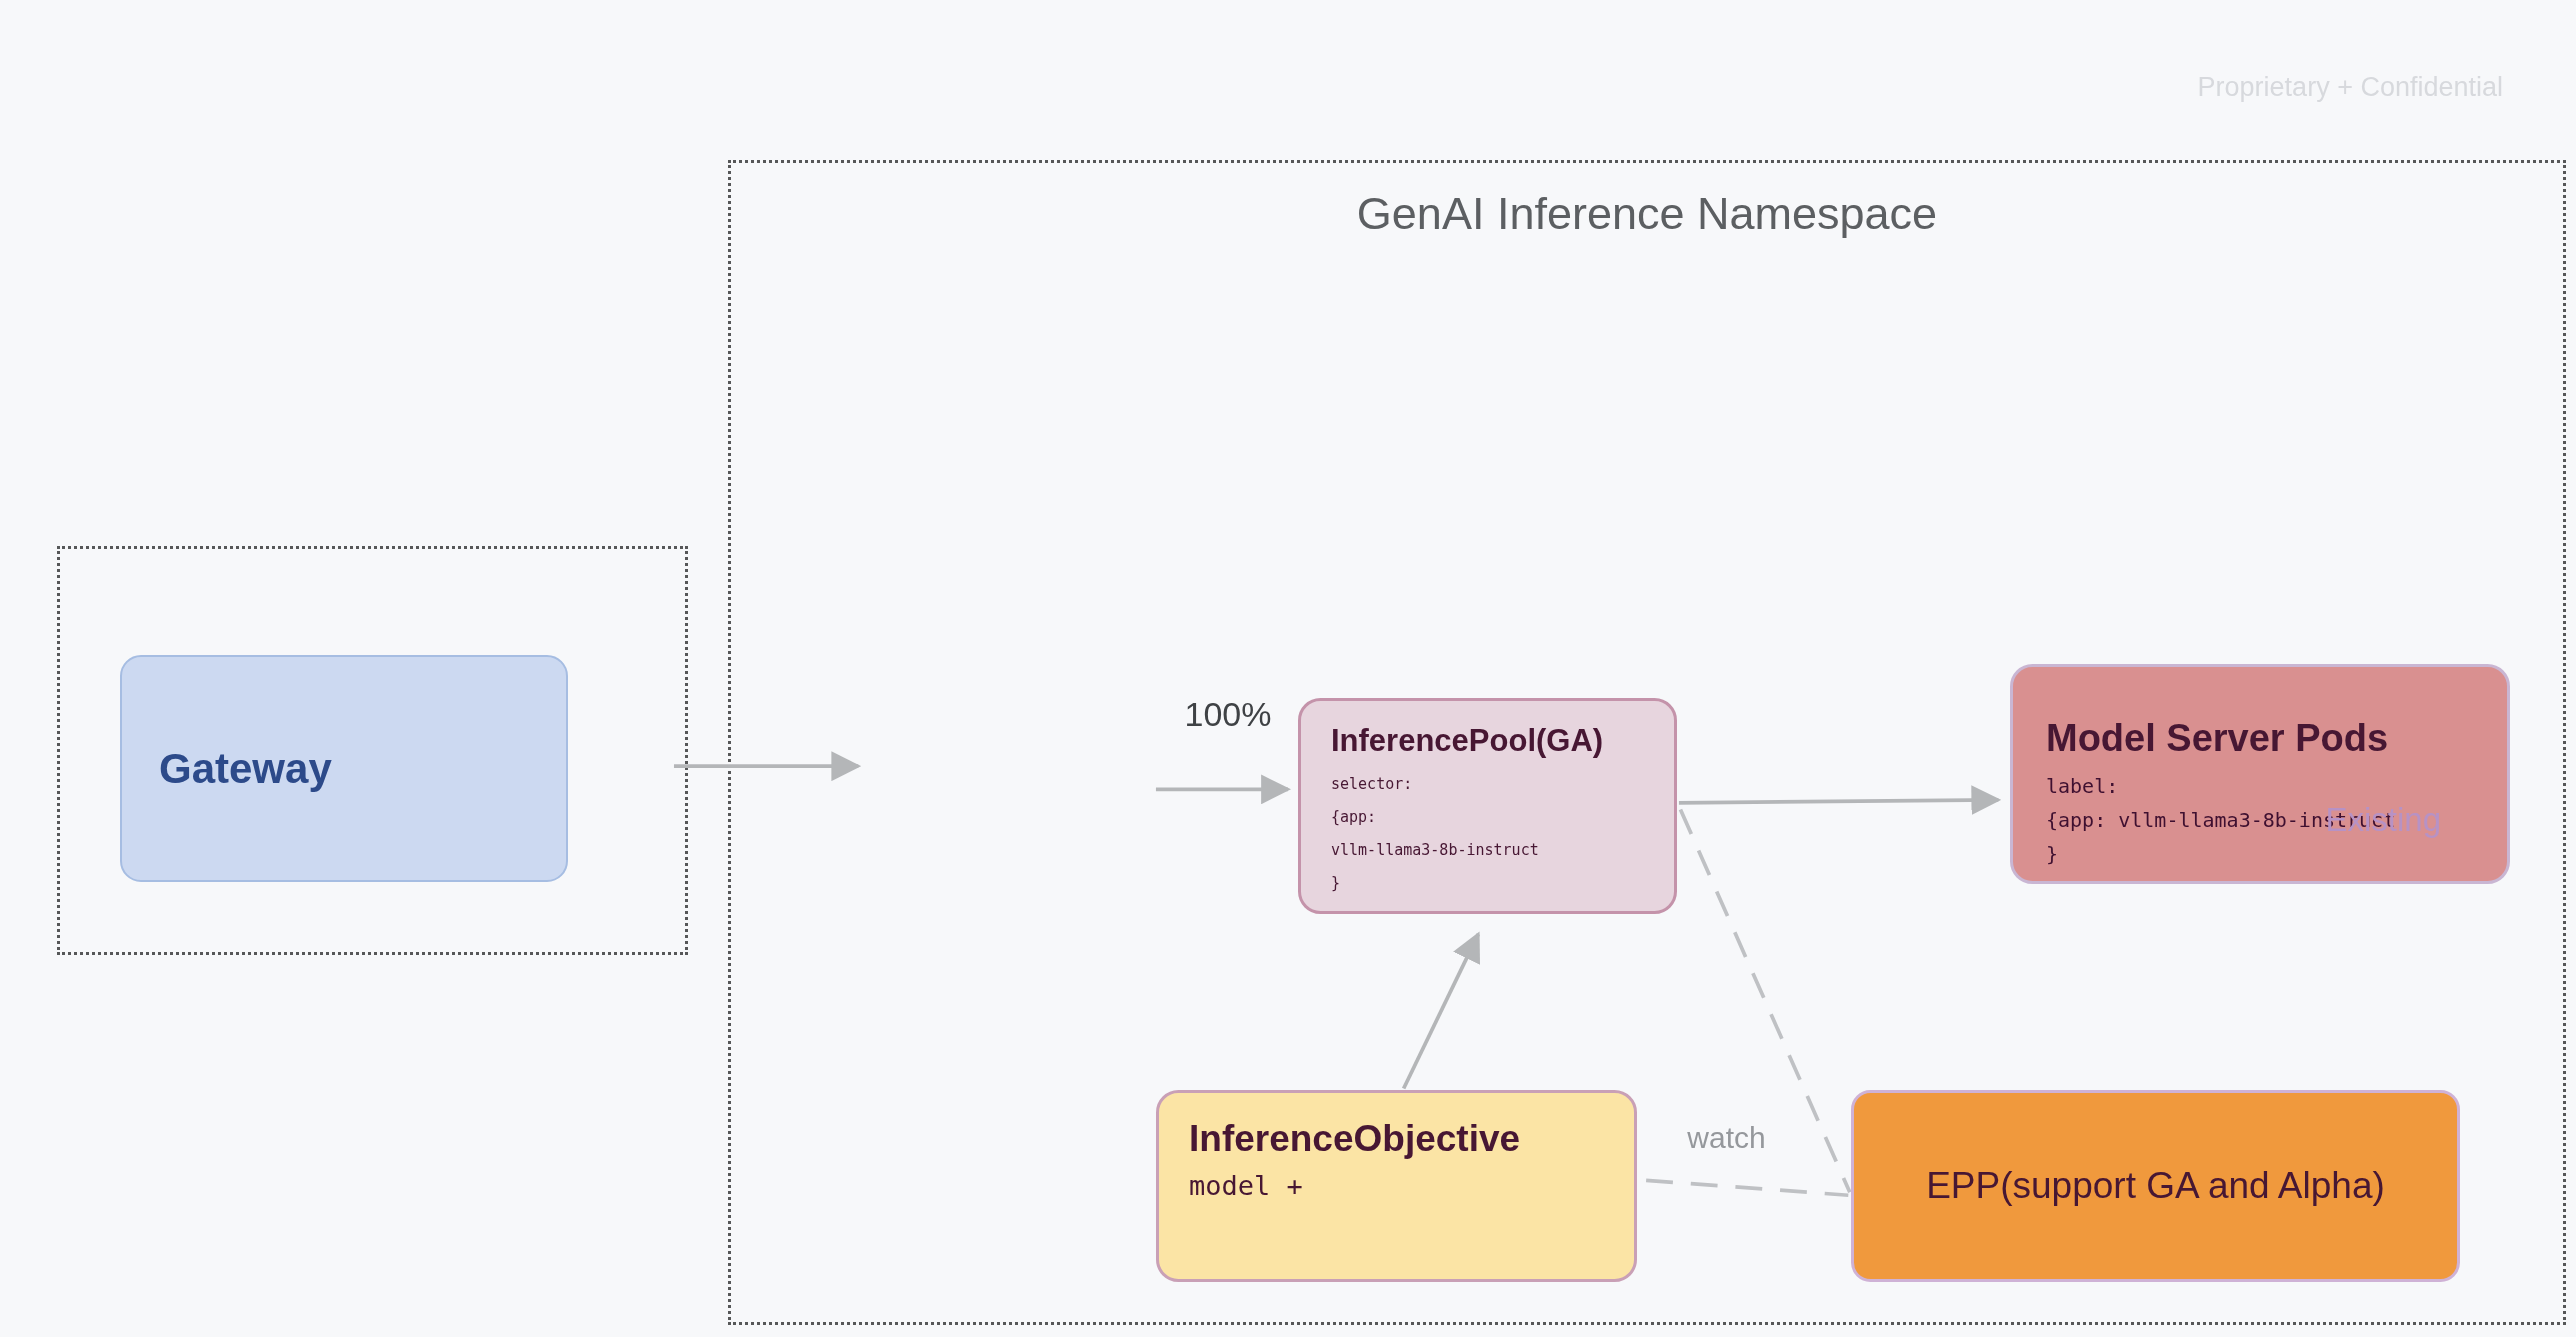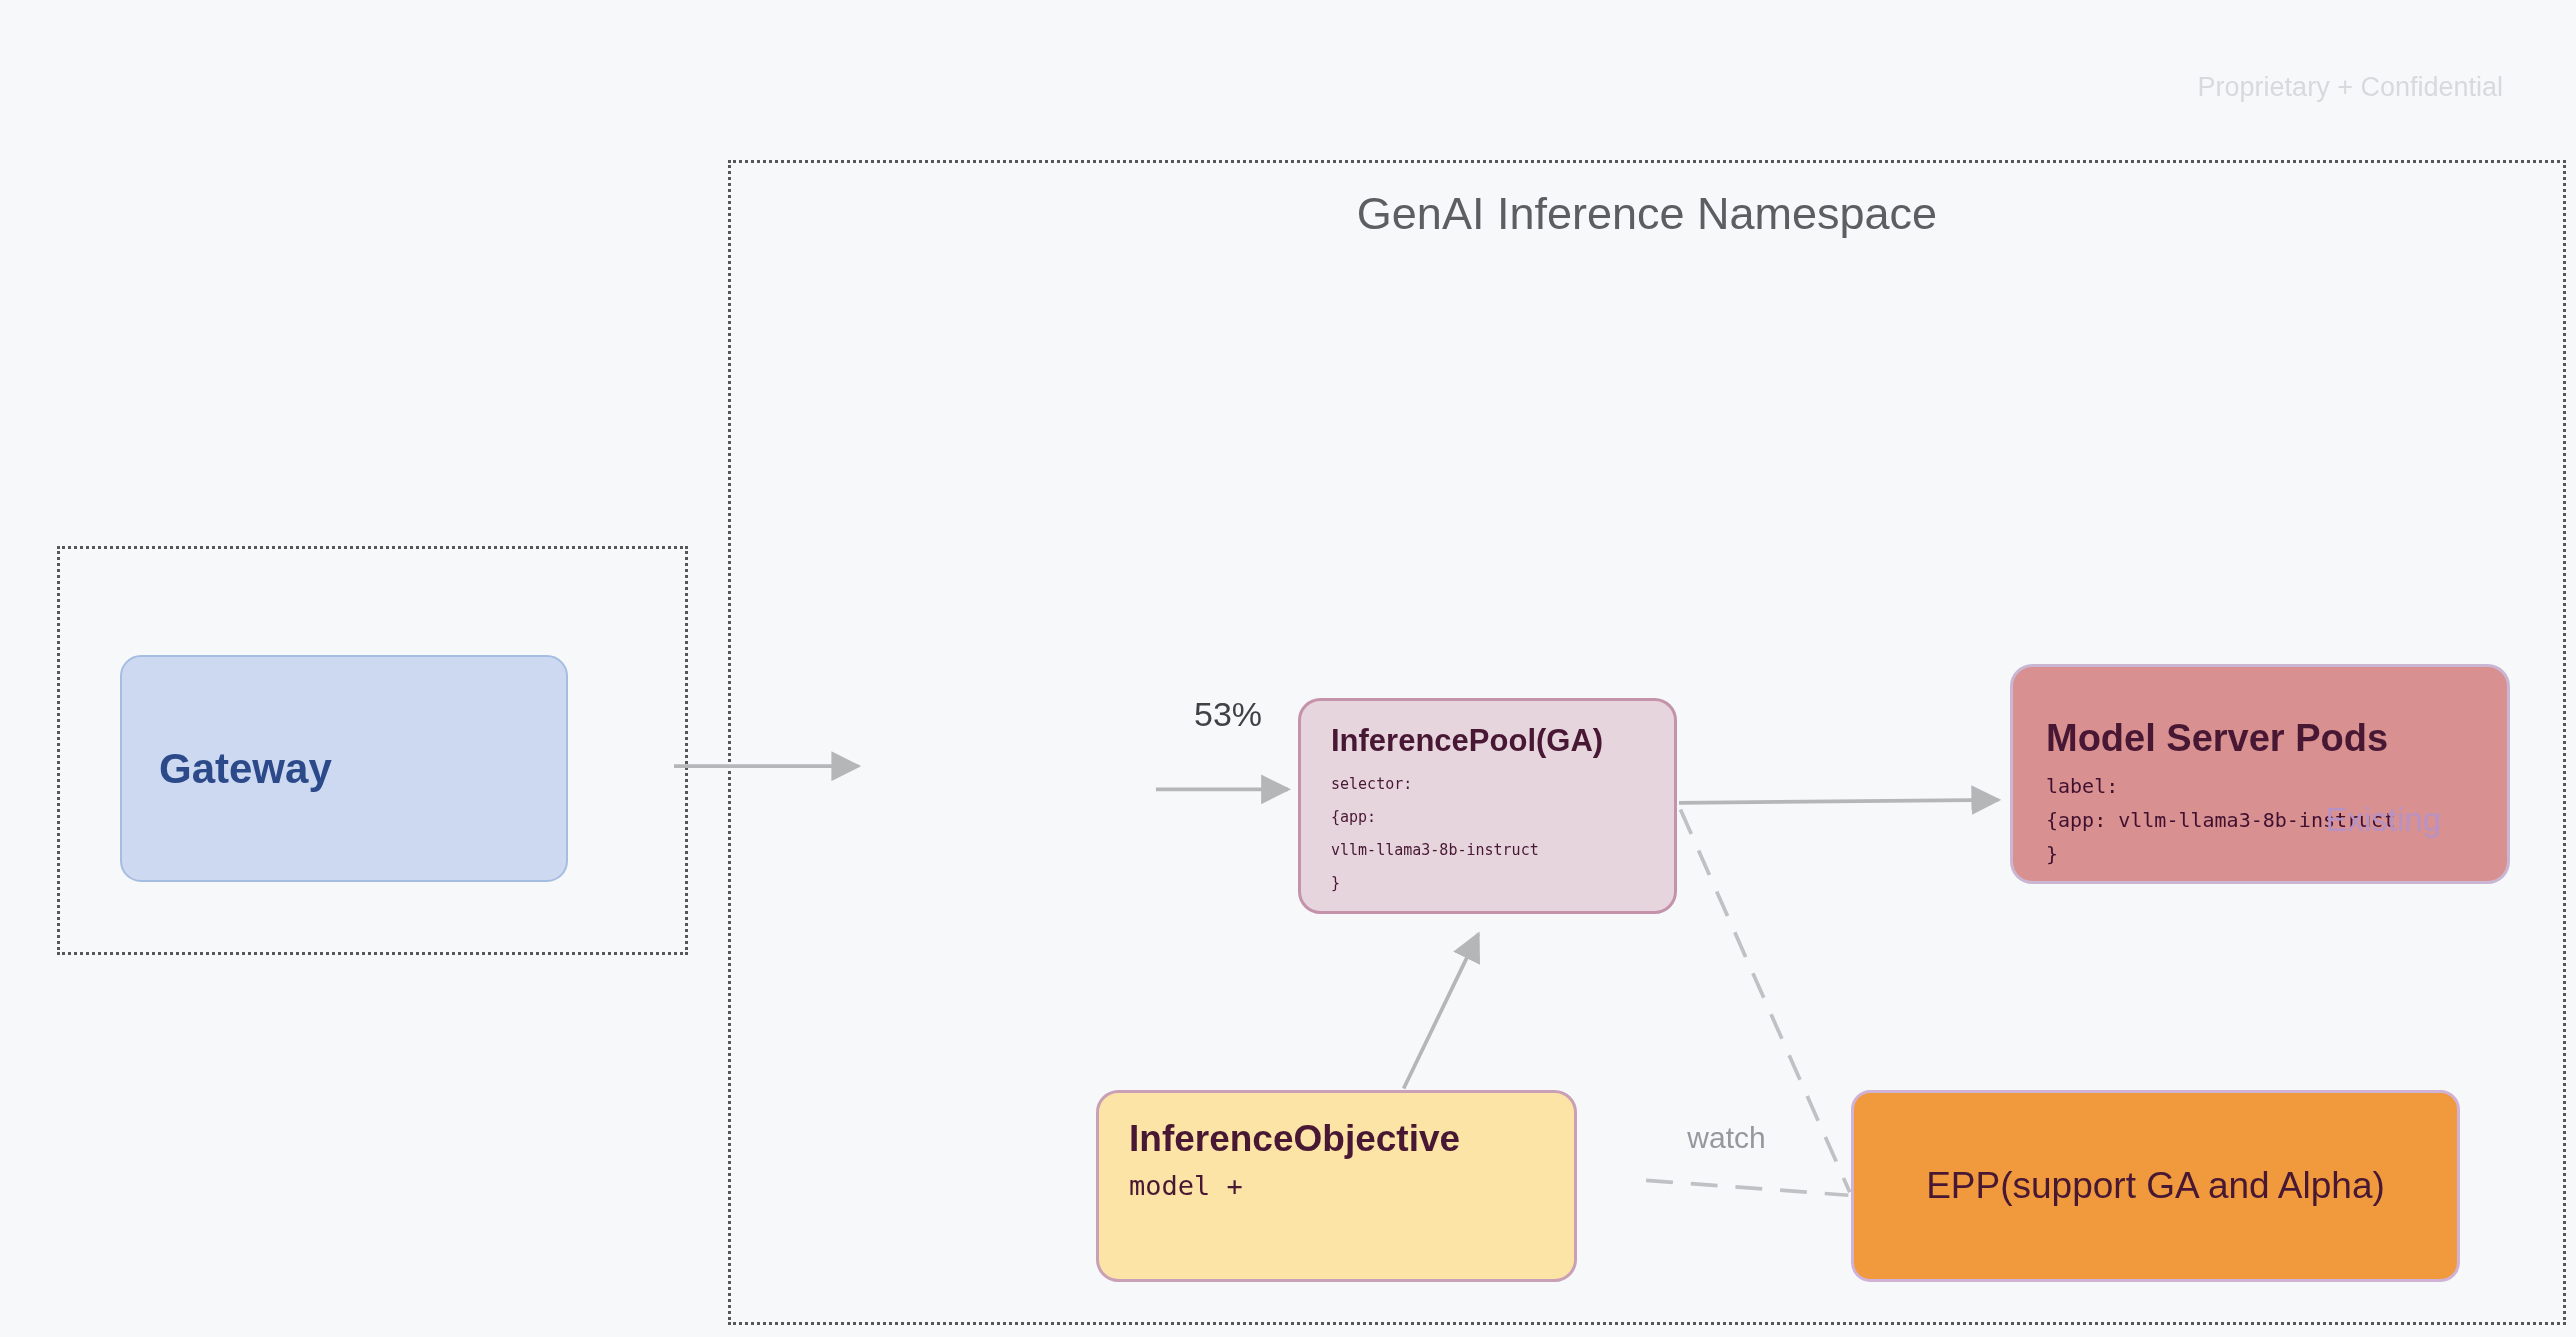--- a/index.html
+++ b/index.html
@@ -50,21 +50,21 @@
     background:#d99090;border:3.7px solid #c9b6d3;border-radius:22.4px;
     padding:50px 15px 0 33px;
   }
   .node-pods .node-title{font-size:38px;font-weight:bold;color:#471733;margin-bottom:9px;}
   .node-pods .code{font-family:"DejaVu Sans Mono",monospace;font-size:20px;line-height:34px;color:#3f1030;white-space:pre;}
   .existing-tag{
     position:absolute;right:66px;top:134px;font-size:33px;color:#b792c5;
   }
 
   .node-objective{
-    left:1096px;top:1090px;width:481px;height:192px;
+    left:1156px;top:1090px;width:481px;height:192px;
     background:#fbe4a5;border:3px solid #c9a0b6;border-radius:22.4px;
     padding:25px 15px 0 30px;
   }
   .node-objective .node-title{font-size:37px;font-weight:bold;color:#471733;margin-bottom:6px;}
   .node-objective .code{font-family:"DejaVu Sans Mono",monospace;font-size:27px;line-height:39px;color:#471733;white-space:pre;}
 
   .node-epp{
     left:1851px;top:1090px;width:609px;height:192px;
     background:#f0993d;border:3px solid #cfb2d6;border-radius:19.4px;
     display:flex;align-items:center;justify-content:center;
@@ -96,21 +96,21 @@
       </marker>
     </defs>
     <line x1="903" y1="1027" x2="1150" y2="1027" stroke="#b4b6b8" stroke-width="5" marker-end="url(#arrow)"></line>
     <line x1="1549" y1="1058" x2="1726" y2="1058" stroke="#b4b6b8" stroke-width="5" marker-end="url(#arrow)"></line>
     <line x1="2250" y1="1076" x2="2678" y2="1072" stroke="#b4b6b8" stroke-width="5" marker-end="url(#arrow)"></line>
     <line x1="1881" y1="1459" x2="1981" y2="1252" stroke="#b4b6b8" stroke-width="5" marker-end="url(#arrow)"></line>
     <line x1="2252" y1="1085" x2="2479" y2="1598" stroke="#bfc1c4" stroke-width="5" stroke-dasharray="36 24"></line>
     <line x1="2206" y1="1582" x2="2477" y2="1602" stroke="#bfc1c4" stroke-width="5" stroke-dasharray="36 24"></line>
   </svg>
 
-  <div class="edge-label label-weight">53%</div>
+  <div class="edge-label label-weight">100%</div>
   <div class="edge-label label-watch">watch</div>
 
   <div class="node node-gateway">
     <span class="node-title">Gateway</span>
   </div>
 
 
   <div class="node node-pool">
     <div class="node-title">InferencePool(GA)</div>
     <div class="code">selector:</div>

